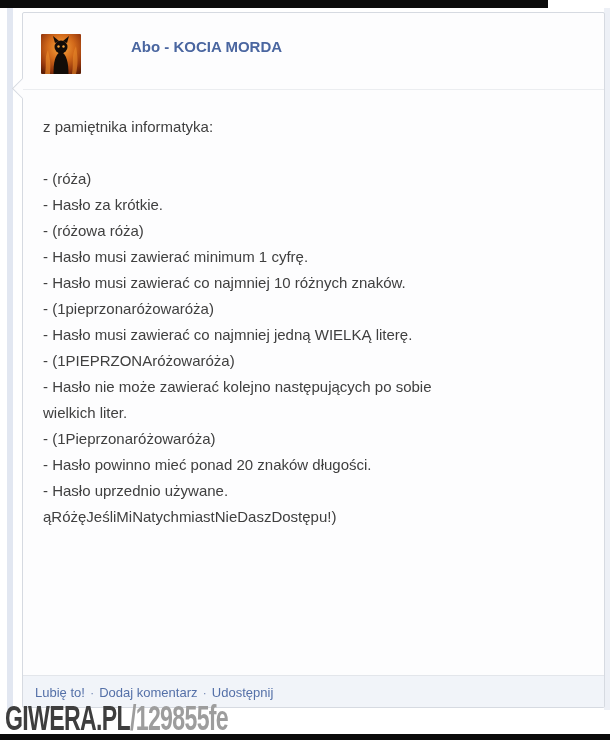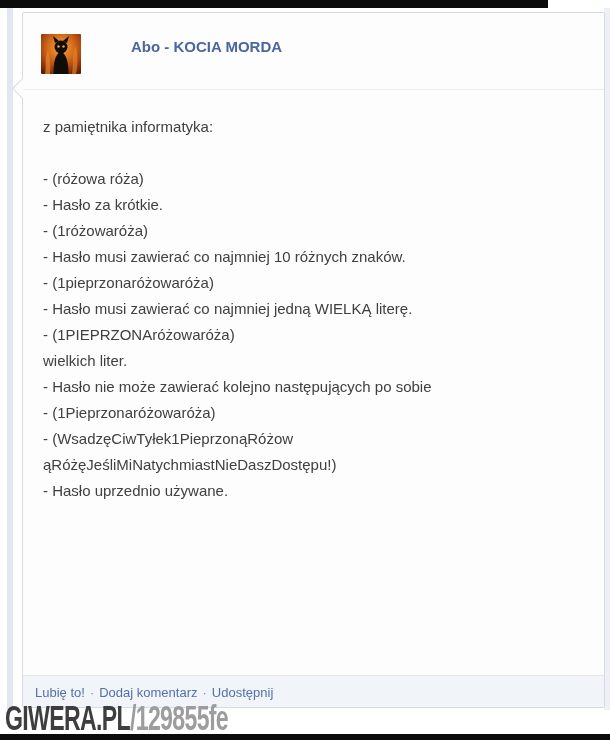--- a/index.html
+++ b/index.html
@@ -84,33 +84,34 @@
         <circle cx="17.5" cy="12.5" r="1.2" fill="#f4a33c"></circle>
         <circle cx="22.5" cy="12.5" r="1.2" fill="#f4a33c"></circle>
       </svg>
     </div>
     <a class="author">Abo - KOCIA MORDA</a>
   </div>
 
   <div class="post-body" id="body-lines">
       <div class="line">z pamiętnika informatyka:</div>
       <div class="line"></div>
+      <div class="line">- (róża)</div>
+      <div class="line">- Hasło za krótkie.</div>
       <div class="line">- (różowa róża)</div>
-      <div class="line">- Hasło za krótkie.</div>
-      <div class="line">- (1różowaróża)</div>
+      <div class="line">- Hasło musi zawierać minimum 1 cyfrę.</div>
       <div class="line">- Hasło musi zawierać co najmniej 10 różnych znaków.</div>
       <div class="line">- (1pieprzonaróżowaróża)</div>
       <div class="line">- Hasło musi zawierać co najmniej jedną WIELKĄ literę.</div>
       <div class="line">- (1PIEPRZONAróżowaróża)</div>
+      <div class="line">- Hasło nie może zawierać kolejno następujących po sobie</div>
       <div class="line">wielkich liter.</div>
-      <div class="line">- Hasło nie może zawierać kolejno następujących po sobie</div>
       <div class="line">- (1Pieprzonaróżowaróża)</div>
-      <div class="line">- (WsadzęCiwTyłek1PieprzonąRóżow</div>
+      <div class="line">- Hasło powinno mieć ponad 20 znaków długości.</div>
+      <div class="line">- Hasło uprzednio używane.</div>
       <div class="line">ąRóżęJeśliMiNatychmiastNieDaszDostępu!)</div>
-      <div class="line">- Hasło uprzednio używane.</div>
     </div>
 
   <div class="footer">
     <a>Lubię to!</a><span class="sep">·</span><a>Dodaj komentarz</a><span class="sep">·</span><a>Udostępnij</a>
   </div>
 </div>
 
 <div class="watermark"><span class="wm-site">GIWERA.PL</span><span class="wm-code">/129855fe</span></div>
 
 <div class="bar-bottom"></div>

